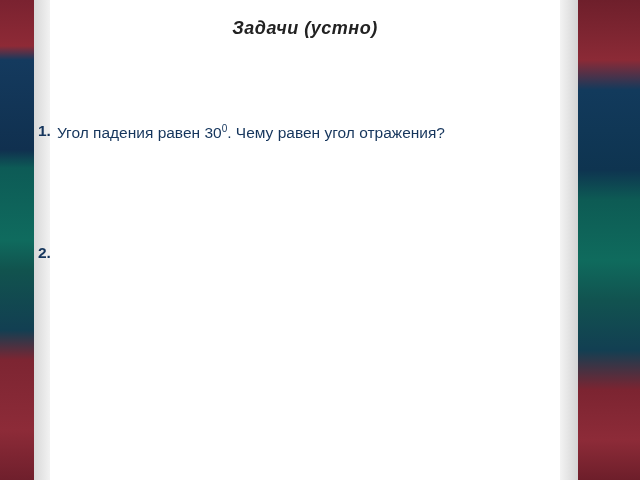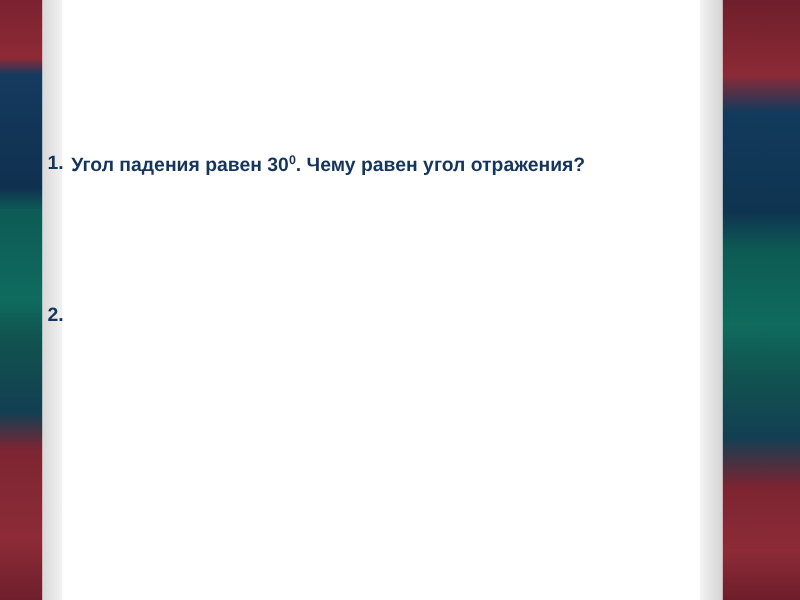--- a/index.html
+++ b/index.html
@@ -107,21 +107,21 @@
   .task-num {
     flex: 0 0 auto;
     font-size: 15.5px;
     font-weight: bold;
     color: #15355c;
     padding-right: 6px;
     white-space: pre;
   }
   .task-text {
     font-size: 15.5px;
-    font-weight: bold;
+    font-weight: normal;
     color: #15355c;
     line-height: 1.42;
     max-width: 472px;
   }
   .task-2 {
     margin-top: 100px;
   }
   .task-2 .task-text {
     max-width: 400px;
   }
@@ -135,20 +135,21 @@
 <body>
 
 <div class="slide">
 
   <div class="band-left"></div>
   <div class="band-left-inner"></div>
   <div class="band-right"></div>
   <div class="band-right-inner"></div>
   <div class="page-field"></div>
 
+  <div class="title">Задачи  (устно)</div>
 
   <div class="body-area">
 
     <div class="task task-1">
       <span class="task-num">1.</span>
       <span class="task-text"><span> Угол падения равен 30</span><sup>0</sup><span>. Чему равен угол отражения?</span></span>
     </div>
 
     <div class="task task-2">
       <span class="task-num">2.</span>

